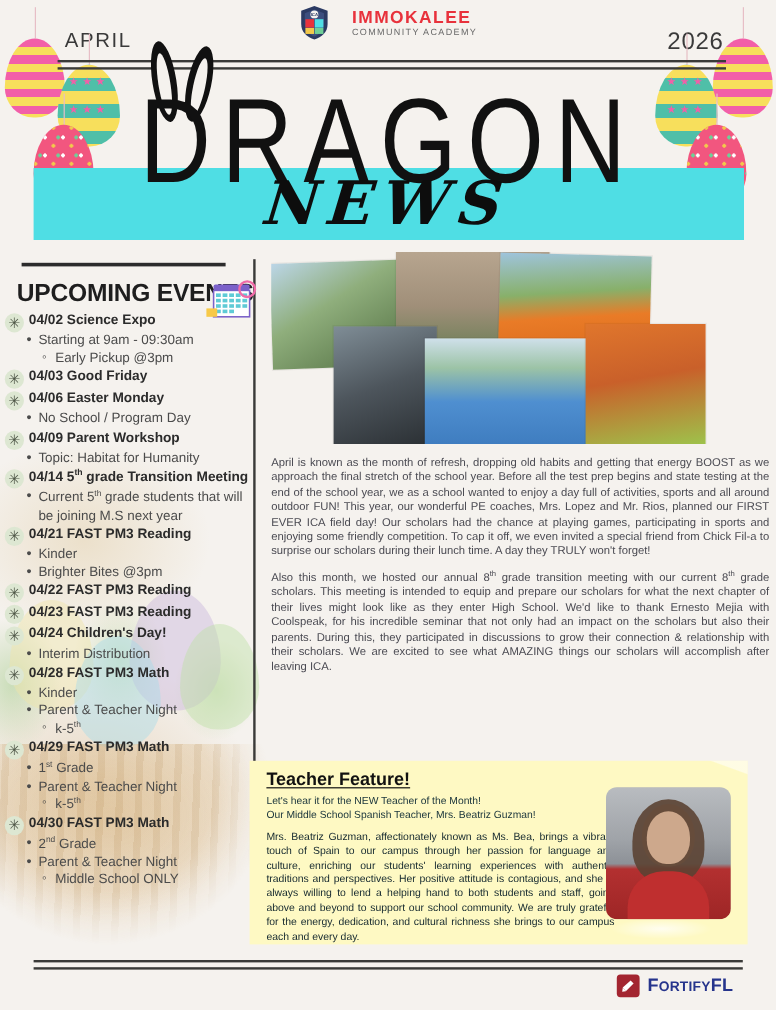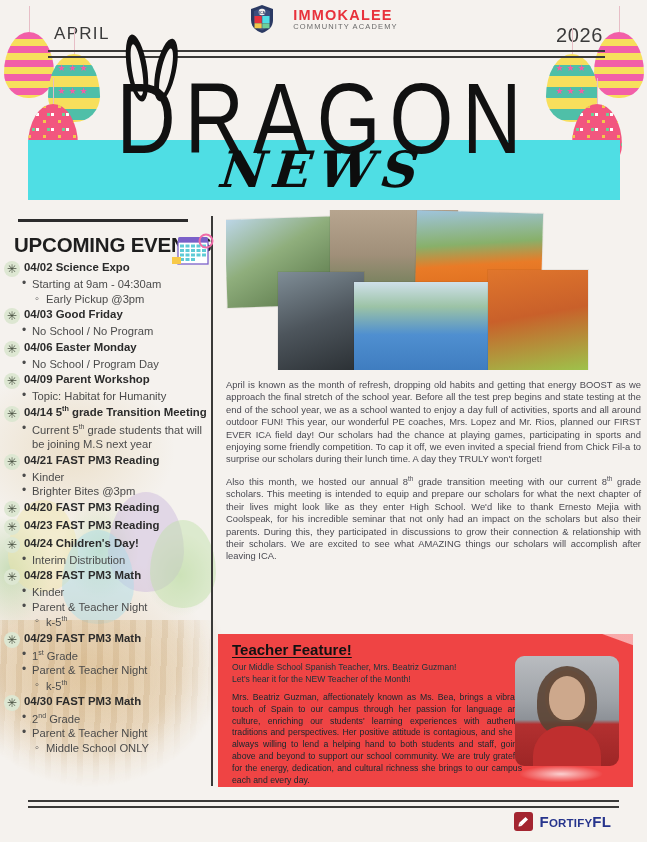--- a/index.html
+++ b/index.html
@@ -115,21 +115,21 @@
     margin-top:4px;text-align:center;font-size:27px;font-weight:bold;
     color:#3B3B44;line-height:1.06;letter-spacing:-.4px;
   }
   .body-p{
     margin:9px 0 0 0;font-size:9.4px;line-height:1.32;color:#4A4A52;text-align:justify;
   }
   .body-p sup{font-size:6.4px;}
 
   
   .tf{
-    position:absolute;left:218px;top:634px;width:415px;height:153px;background:#ef4444;text-decoration:underline;
+    position:absolute;left:208px;top:634px;width:415px;height:153px;background:#fef9c3;text-decoration:underline;
   }
   .tf-inner{position:relative;width:100%;height:100%;}
   .tf-title{
     position:absolute;left:14px;top:7px;font-size:15px;font-weight:bold;color:#111;
     text-decoration:underline;text-underline-offset:2px;
   }
   .tf-lead{position:absolute;left:14px;top:27px;width:290px;font-size:8.6px;line-height:1.45;color:#18333A;}
   .tf-body{position:absolute;left:14px;top:58px;width:290px;font-size:8.7px;line-height:1.36;color:#14282E;text-align:justify;}
   .tf-photo{
     position:absolute;right:14px;top:22px;width:104px;height:110px;border-radius:9px;overflow:hidden;
@@ -276,34 +276,31 @@
     </div>
     <div class="events">
         <div class="ev">
           <div class="ev-head">
             <div class="star-badge">
               <span>✳</span>
             </div>
             <div class="ev-title">04/02 Science Expo</div>
           </div>
           <ul class="sub">
-            <li>Starting at 9am - 04:30am</li>
+            <li>Starting at 9am - 09:30am</li>
             <li class="deep">Early Pickup @3pm</li>
           </ul>
         </div>
         <div class="ev">
           <div class="ev-head">
             <div class="star-badge">
               <span>✳</span>
             </div>
             <div class="ev-title">04/03 Good Friday</div>
           </div>
-          <ul class="sub">
-            <li>No School / No Program</li>
-          </ul>
         </div>
         <div class="ev">
           <div class="ev-head">
             <div class="star-badge">
               <span>✳</span>
             </div>
             <div class="ev-title">04/06 Easter Monday</div>
           </div>
           <ul class="sub">
             <li>No School / Program Day</li>
@@ -341,21 +338,21 @@
           <ul class="sub">
             <li>Kinder</li>
             <li>Brighter Bites @3pm</li>
           </ul>
         </div>
         <div class="ev">
           <div class="ev-head">
             <div class="star-badge">
               <span>✳</span>
             </div>
-            <div class="ev-title">04/20 FAST PM3 Reading</div>
+            <div class="ev-title">04/22 FAST PM3 Reading</div>
           </div>
         </div>
         <div class="ev">
           <div class="ev-head">
             <div class="star-badge">
               <span>✳</span>
             </div>
             <div class="ev-title">04/23 FAST PM3 Reading</div>
           </div>
           <ul class="sub">
@@ -432,22 +429,22 @@
 
     <p class="body-p">April is known as the month of refresh, dropping old habits and getting that energy BOOST as we approach the final stretch of the school year. Before all the test prep begins and state testing at the end of the school year, we as a school  wanted to enjoy a day full of activities, sports and all around outdoor FUN! This year, our wonderful PE coaches, Mrs. Lopez and Mr. Rios, planned our FIRST EVER ICA field day! Our scholars had the chance at playing games, participating in sports and enjoying some friendly competition. To cap it off, we even invited a special friend from Chick Fil-a to surprise our scholars during their lunch time. A day they TRULY won't forget!</p>
     <p class="body-p">Also this month, we hosted our annual 8<sup>th</sup> grade transition meeting with our current 8<sup>th</sup> grade scholars. This meeting is intended to equip and prepare our scholars for what the next chapter of  their lives might look like as they enter High School. We'd like to thank Ernesto Mejia with Coolspeak, for his incredible seminar that not only had an impact on the scholars but also their parents. During this, they participated in discussions to grow their connection &amp; relationship with their scholars. We are excited to see what AMAZING things our scholars will accomplish after leaving ICA.</p>
   </div>
 
   <div class="tf">
     <div class="tf-inner">
       <div class="tf-glow"></div>
       <div class="tf-title">Teacher Feature!</div>
       <div class="tf-lead">
+        <div>Let's hear it for the NEW Teacher of the Month!</div>
         <div>Our Middle School Spanish Teacher, Mrs. Beatriz Guzman!</div>
-        <div>Let's hear it for the NEW Teacher of the Month!</div>
       </div>
       <div class="tf-body">Mrs. Beatriz Guzman, affectionately known as Ms. Bea, brings a vibrant touch of Spain to our campus through her passion for language and culture, enriching our students' learning experiences with authentic traditions and perspectives. Her positive attitude is contagious, and she is always willing to lend a helping hand to both students and staff, going above and beyond to support our school community. We are truly grateful for the energy, dedication, and cultural richness she brings to our campus each and every day.</div>
       <div class="tf-photo" style="background-image:linear-gradient(180deg,#b9bcc0 0%,#9fa3a8 40%,#8d9197 58%,#b33030 62%,#9e2626 100%);">
         <div style="position:absolute;left:30px;top:14px;width:44px;height:52px;border-radius:50% 50% 45% 45%;background:#c9a287;"></div>
         <div style="position:absolute;left:22px;top:10px;width:60px;height:70px;border-radius:50% 50% 40% 40%;background:#5b4233;opacity:.9;"></div>
         <div style="position:absolute;left:34px;top:20px;width:36px;height:44px;border-radius:50% 50% 45% 45%;background:#cda88c;"></div>
         <div style="position:absolute;left:18px;top:70px;width:68px;height:40px;border-radius:30px 30px 0 0;background:#bf2f2f;"></div>
       </div>
     </div>
   </div>

